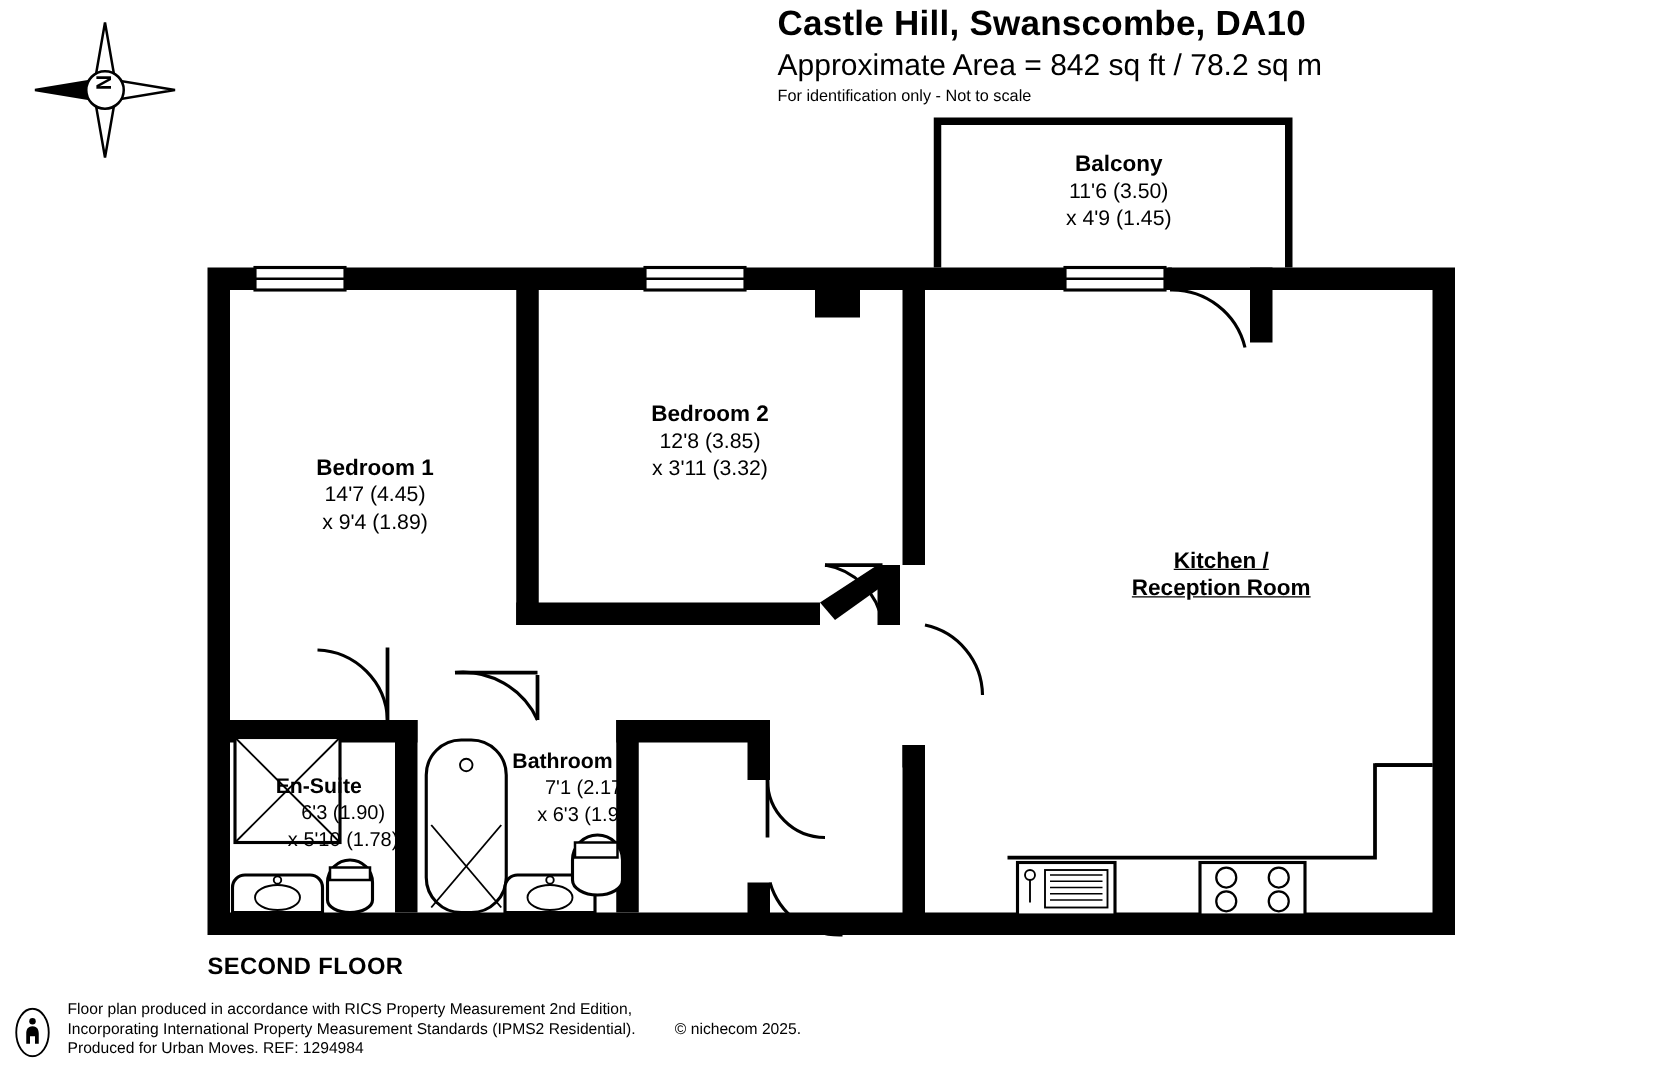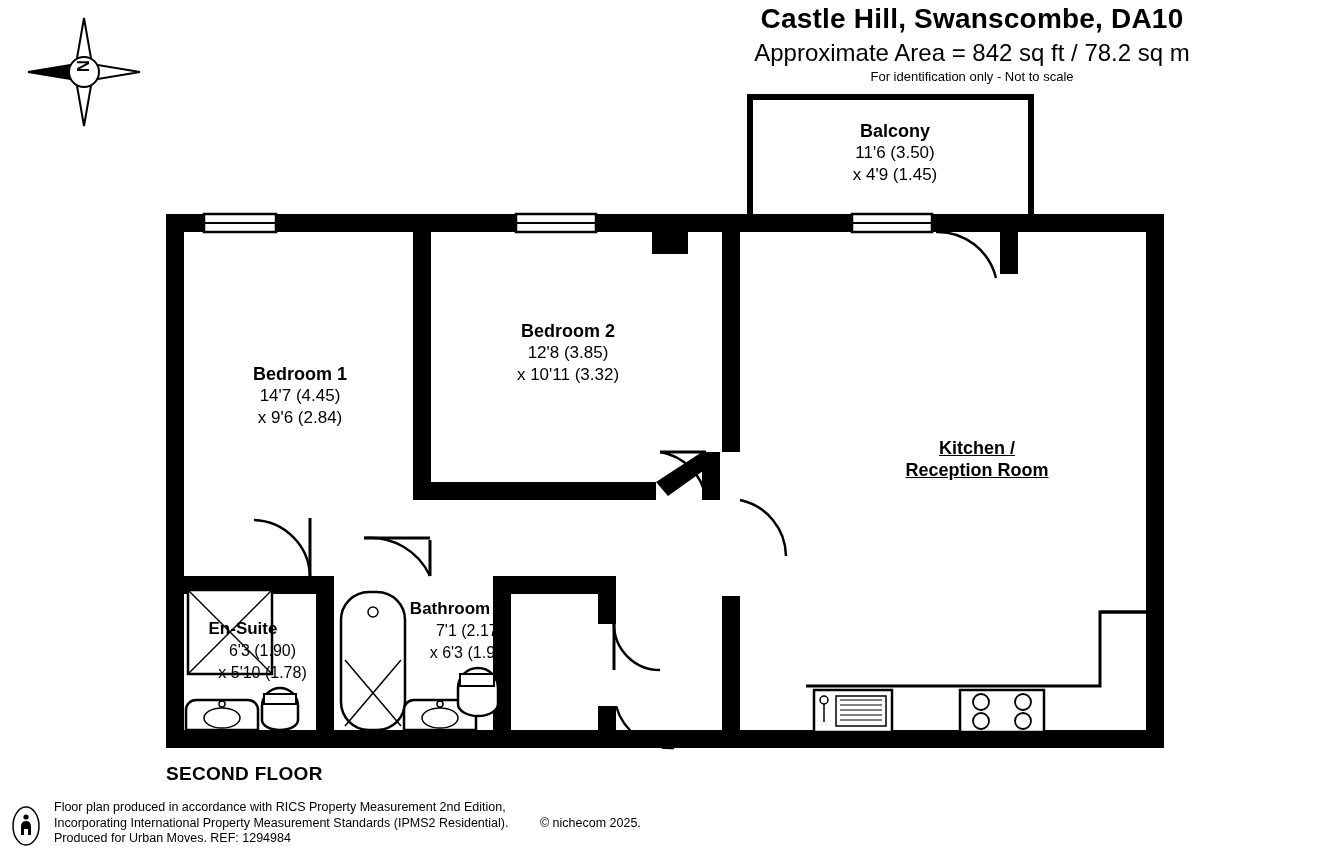--- a/index.html
+++ b/index.html
@@ -14,21 +14,21 @@
     font-family: "Liberation Sans", sans-serif;
     color: #000000;
     overflow: hidden;
   }
   .abs { position: absolute; }
 
   
   #header {
     right: 6px;
     top: 2px;
-    text-align: center;
+    text-align: left;
     width: 700px;
   }
   #title {
     font-size: 28px;
     font-weight: bold;
     letter-spacing: 0.2px;
     line-height: 34px;
     white-space: nowrap;
   }
   #subtitle {
@@ -82,21 +82,21 @@
     font-size: 17px;
     white-space: nowrap;
   }
   .room-label.small .name { font-size: 17px; }
   .room-label.small .dim { font-size: 16px; padding-left: 39px; }
 
   #label-balcony  { left: 760px; top: 120px; width: 270px; }
   #label-bed1     { left: 170px; top: 363px; width: 260px; }
   #label-bed2     { left: 438px; top: 320px; width: 260px; }
   #label-kitchen  { left: 842px; top: 437px; width: 270px; text-decoration: underline; }
-  #label-ensuite  { left: 128px; top: 618px; width: 230px; }
+  #label-ensuite  { left: 140px; top: 618px; width: 230px; }
   #label-bathroom { left: 340px; top: 598px; width: 220px; }
 
   
   #floor-caption {
     left: 166px;
     top: 763px;
     font-size: 19px;
     font-weight: bold;
     letter-spacing: 0.3px;
   }
@@ -297,27 +297,27 @@
 
 <div id="label-balcony" class="abs room-label">
   <div class="name">Balcony</div>
   <div class="dim">11'6 (3.50)</div>
   <div class="dim">x 4'9 (1.45)</div>
 </div>
 
 <div id="label-bed1" class="abs room-label">
   <div class="name">Bedroom 1</div>
   <div class="dim">14'7 (4.45)</div>
-  <div class="dim">x 9'6 (2.84)</div>
+  <div class="dim">x 9'4 (1.89)</div>
 </div>
 
 <div id="label-bed2" class="abs room-label">
   <div class="name">Bedroom 2</div>
   <div class="dim">12'8 (3.85)</div>
-  <div class="dim">x 10'11 (3.32)</div>
+  <div class="dim">x 3'11 (3.32)</div>
 </div>
 
 <div id="label-kitchen" class="abs room-label">
   <div class="name">Kitchen /</div>
   <div class="name">Reception Room</div>
 </div>
 
 <div id="label-ensuite" class="abs room-label small">
   <div class="name">En-Suite</div>
   <div class="dim">6'3 (1.90)</div>

